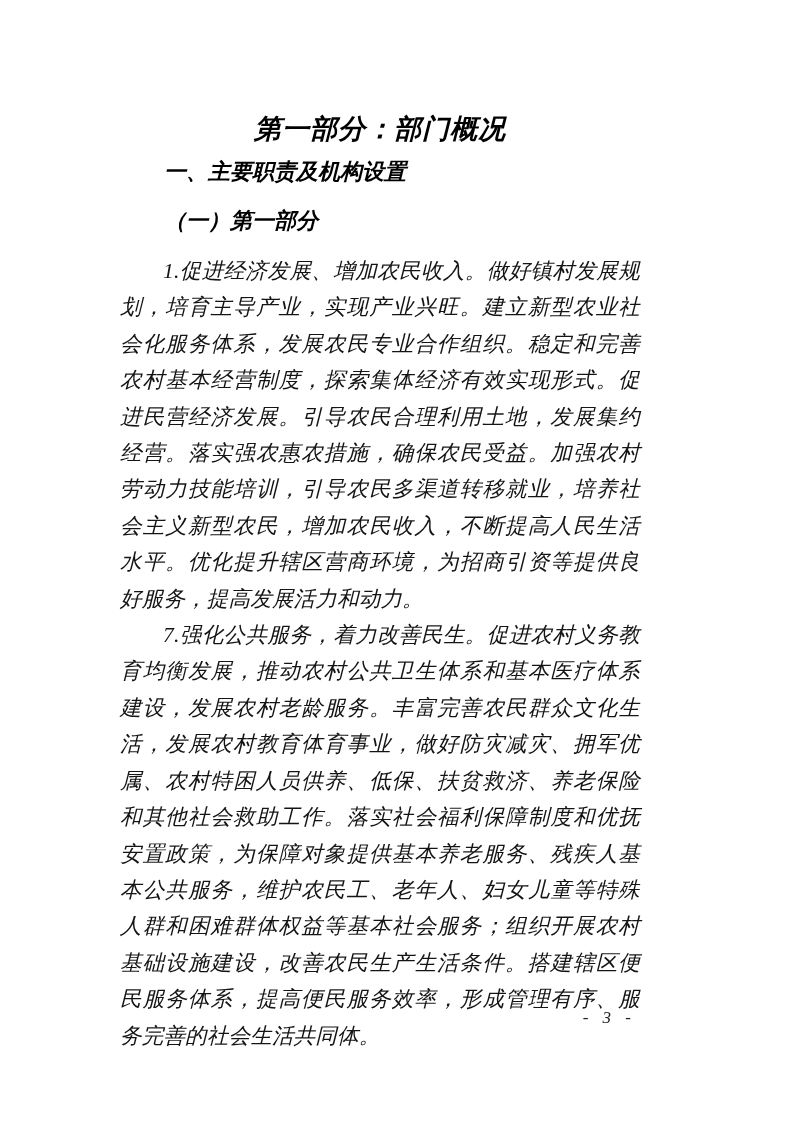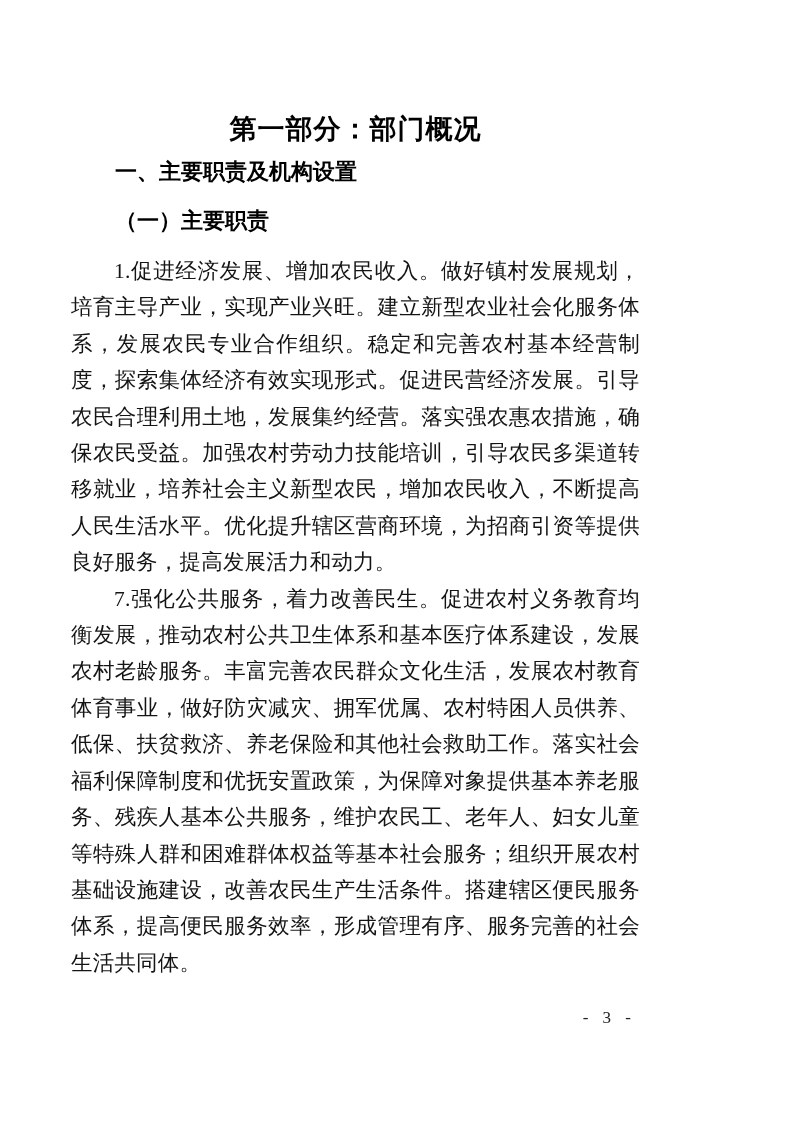--- a/index.html
+++ b/index.html
@@ -9,21 +9,22 @@
   }
   .page {
     position: relative;
     width: 726px;
     height: 1122px;
     background: #ffffff;
     color: #111111;
     font-family: "Liberation Serif", "DejaVu Serif", serif;
     overflow: hidden;
     box-sizing: border-box;
-    padding: 110px 86px 0 71px;
+    padding: 110px 86px 0 120px;
+    font-style: italic;
   }
   .doc-title {
     margin: 0 0 0 0;
     text-align: center;
     font-size: 27px;
     font-weight: bold;
     line-height: 38px;
     letter-spacing: 1px;
     font-family: "Liberation Serif", "DejaVu Serif", serif;
     color: #000000;
@@ -71,21 +72,21 @@
 </style>
 </head>
 <body>
 
 <div class="page">
 
   <h1 class="doc-title">第一部分：部门概况</h1>
 
   <h2 class="doc-heading">一、主要职责及机构设置</h2>
 
-  <h3 class="doc-subheading">（一）主要职责</h3>
+  <h3 class="doc-subheading">（一）第一部分</h3>
 
   <div class="doc-body">
     <p class="doc-paragraph">1.促进经济发展、增加农民收入。做好镇村发展规划，培育主导产业，实现产业兴旺。建立新型农业社会化服务体系，发展农民专业合作组织。稳定和完善农村基本经营制度，探索集体经济有效实现形式。促进民营经济发展。引导农民合理利用土地，发展集约经营。落实强农惠农措施，确保农民受益。加强农村劳动力技能培训，引导农民多渠道转移就业，培养社会主义新型农民，增加农民收入，不断提高人民生活水平。优化提升辖区营商环境，为招商引资等提供良好服务，提高发展活力和动力。</p>
     <p class="doc-paragraph">7.强化公共服务，着力改善民生。促进农村义务教育均衡发展，推动农村公共卫生体系和基本医疗体系建设，发展农村老龄服务。丰富完善农民群众文化生活，发展农村教育体育事业，做好防灾减灾、拥军优属、农村特困人员供养、低保、扶贫救济、养老保险和其他社会救助工作。落实社会福利保障制度和优抚安置政策，为保障对象提供基本养老服务、残疾人基本公共服务，维护农民工、老年人、妇女儿童等特殊人群和困难群体权益等基本社会服务；组织开展农村基础设施建设，改善农民生产生活条件。搭建辖区便民服务体系，提高便民服务效率，形成管理有序、服务完善的社会生活共同体。</p>
   </div>
 
   <div class="page-footer">- 3 -</div>
 
 </div>
 

